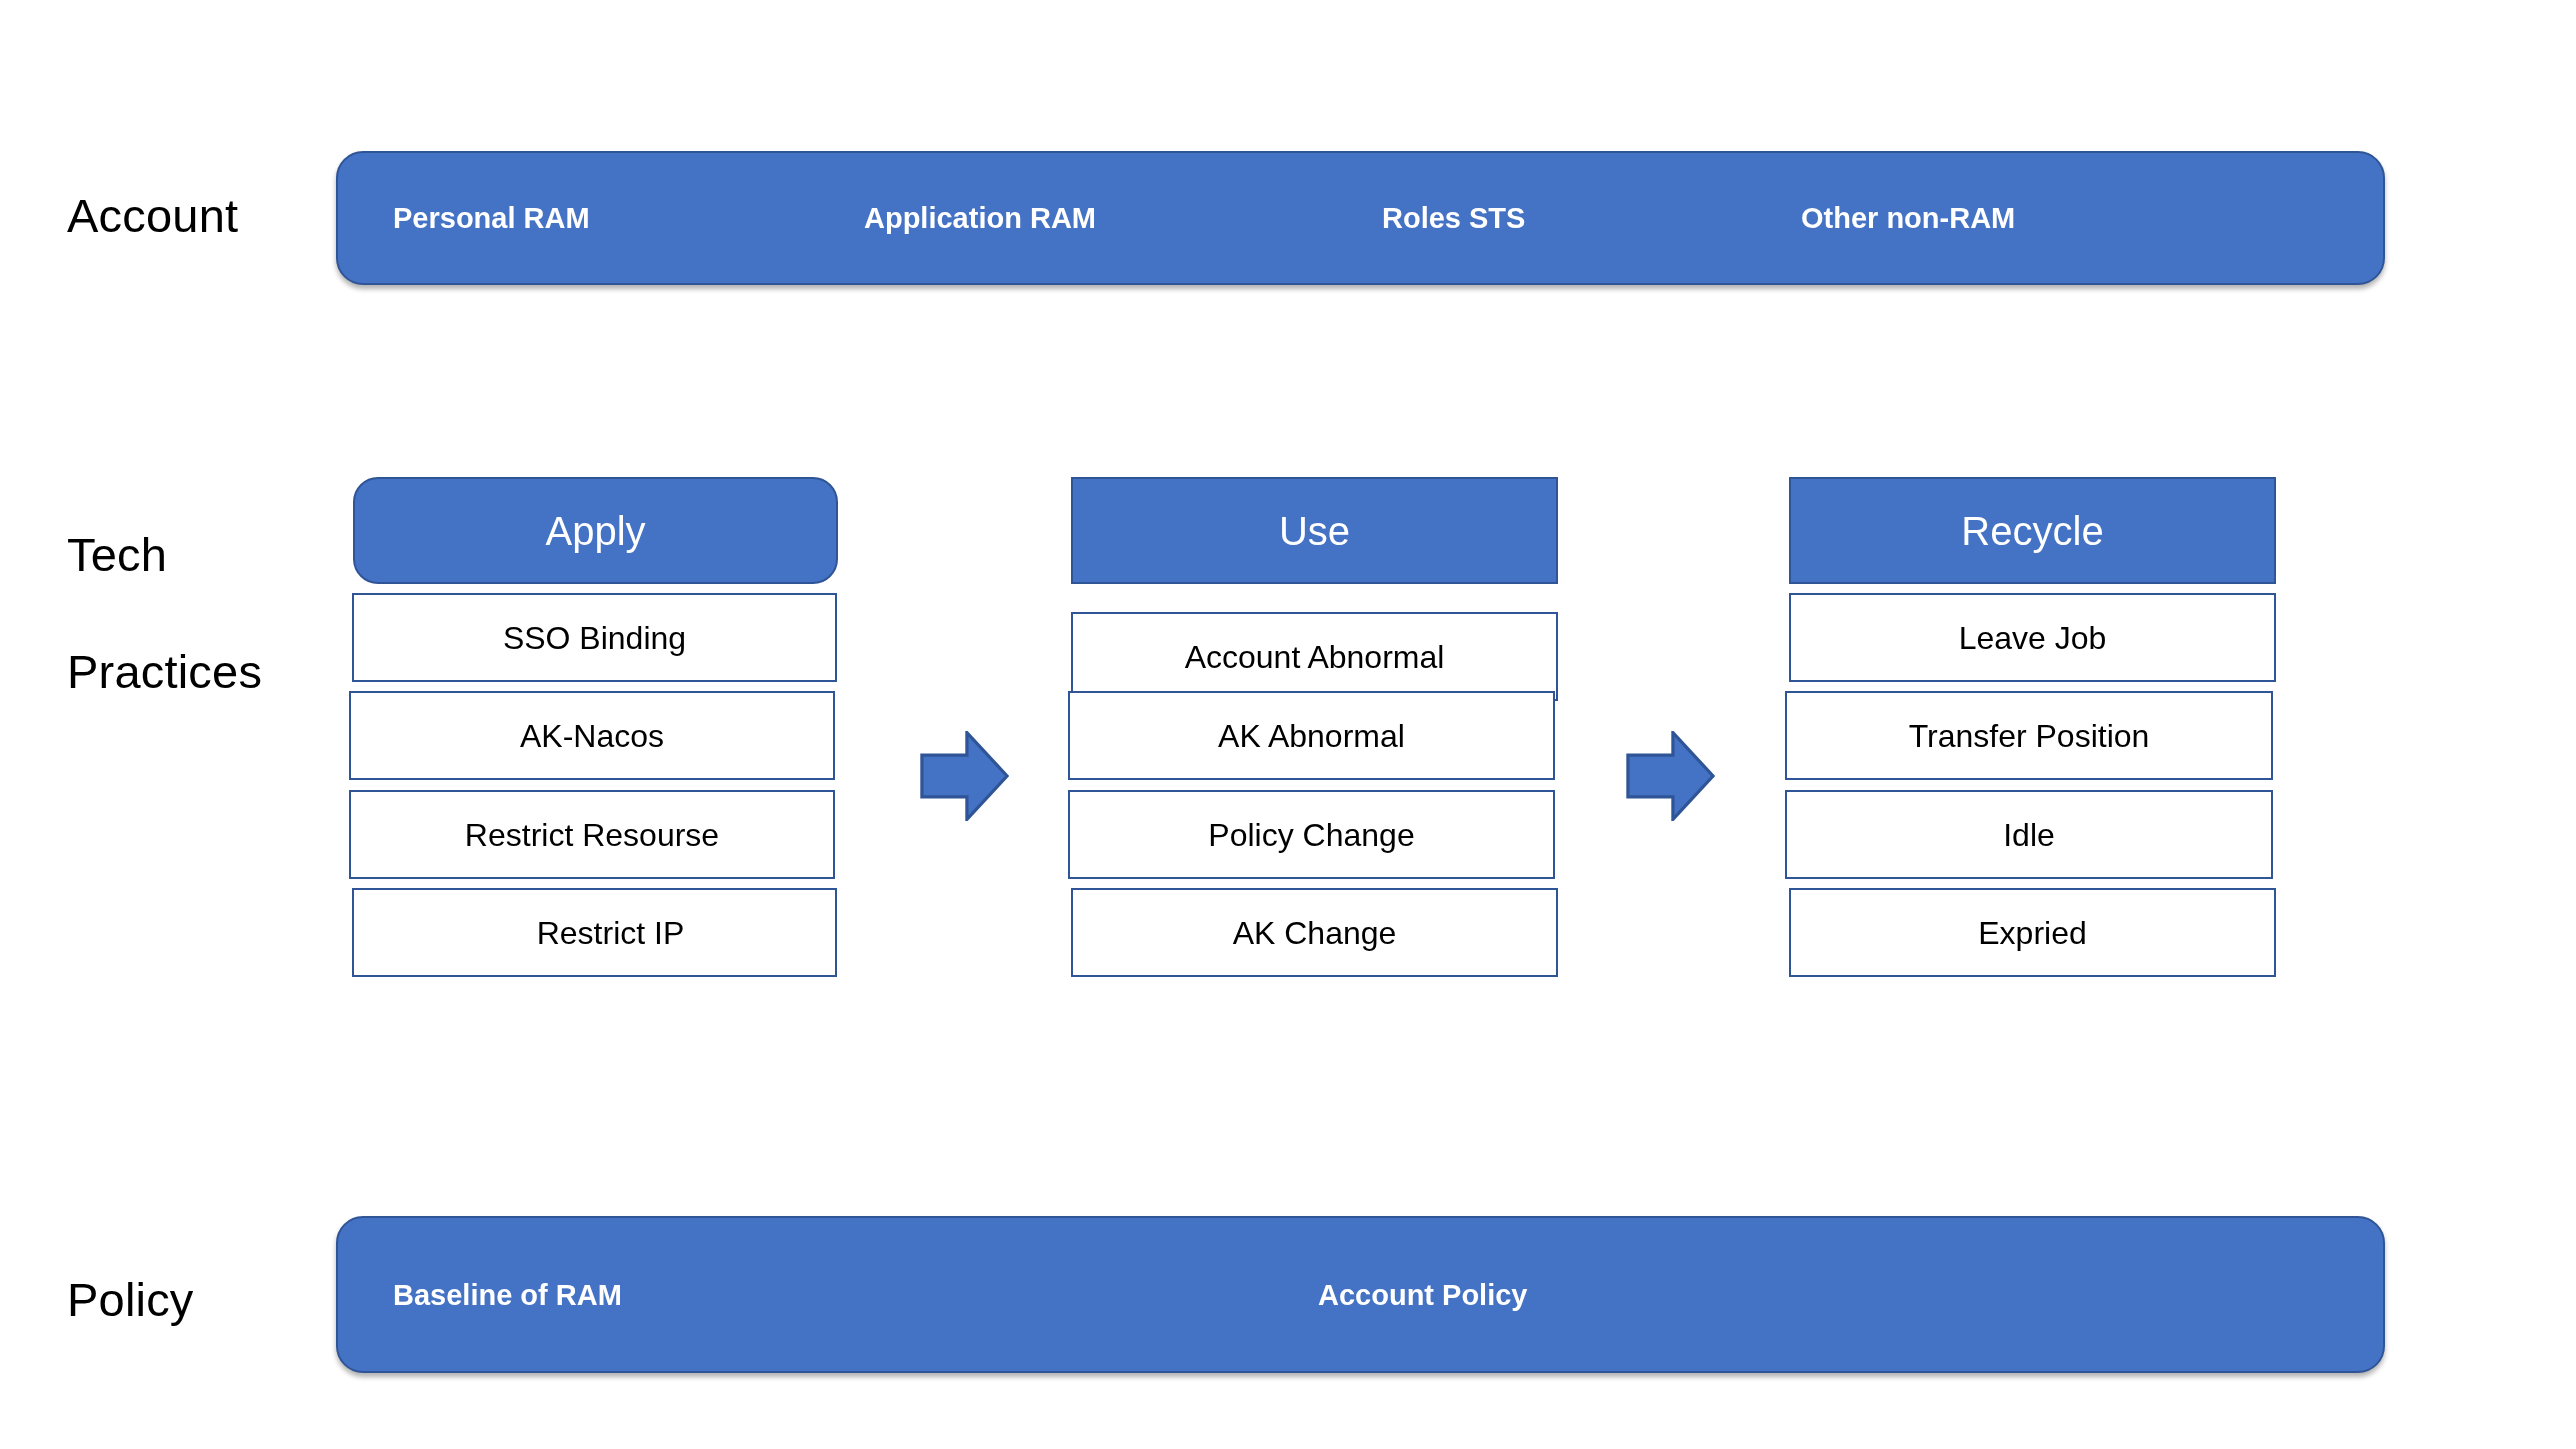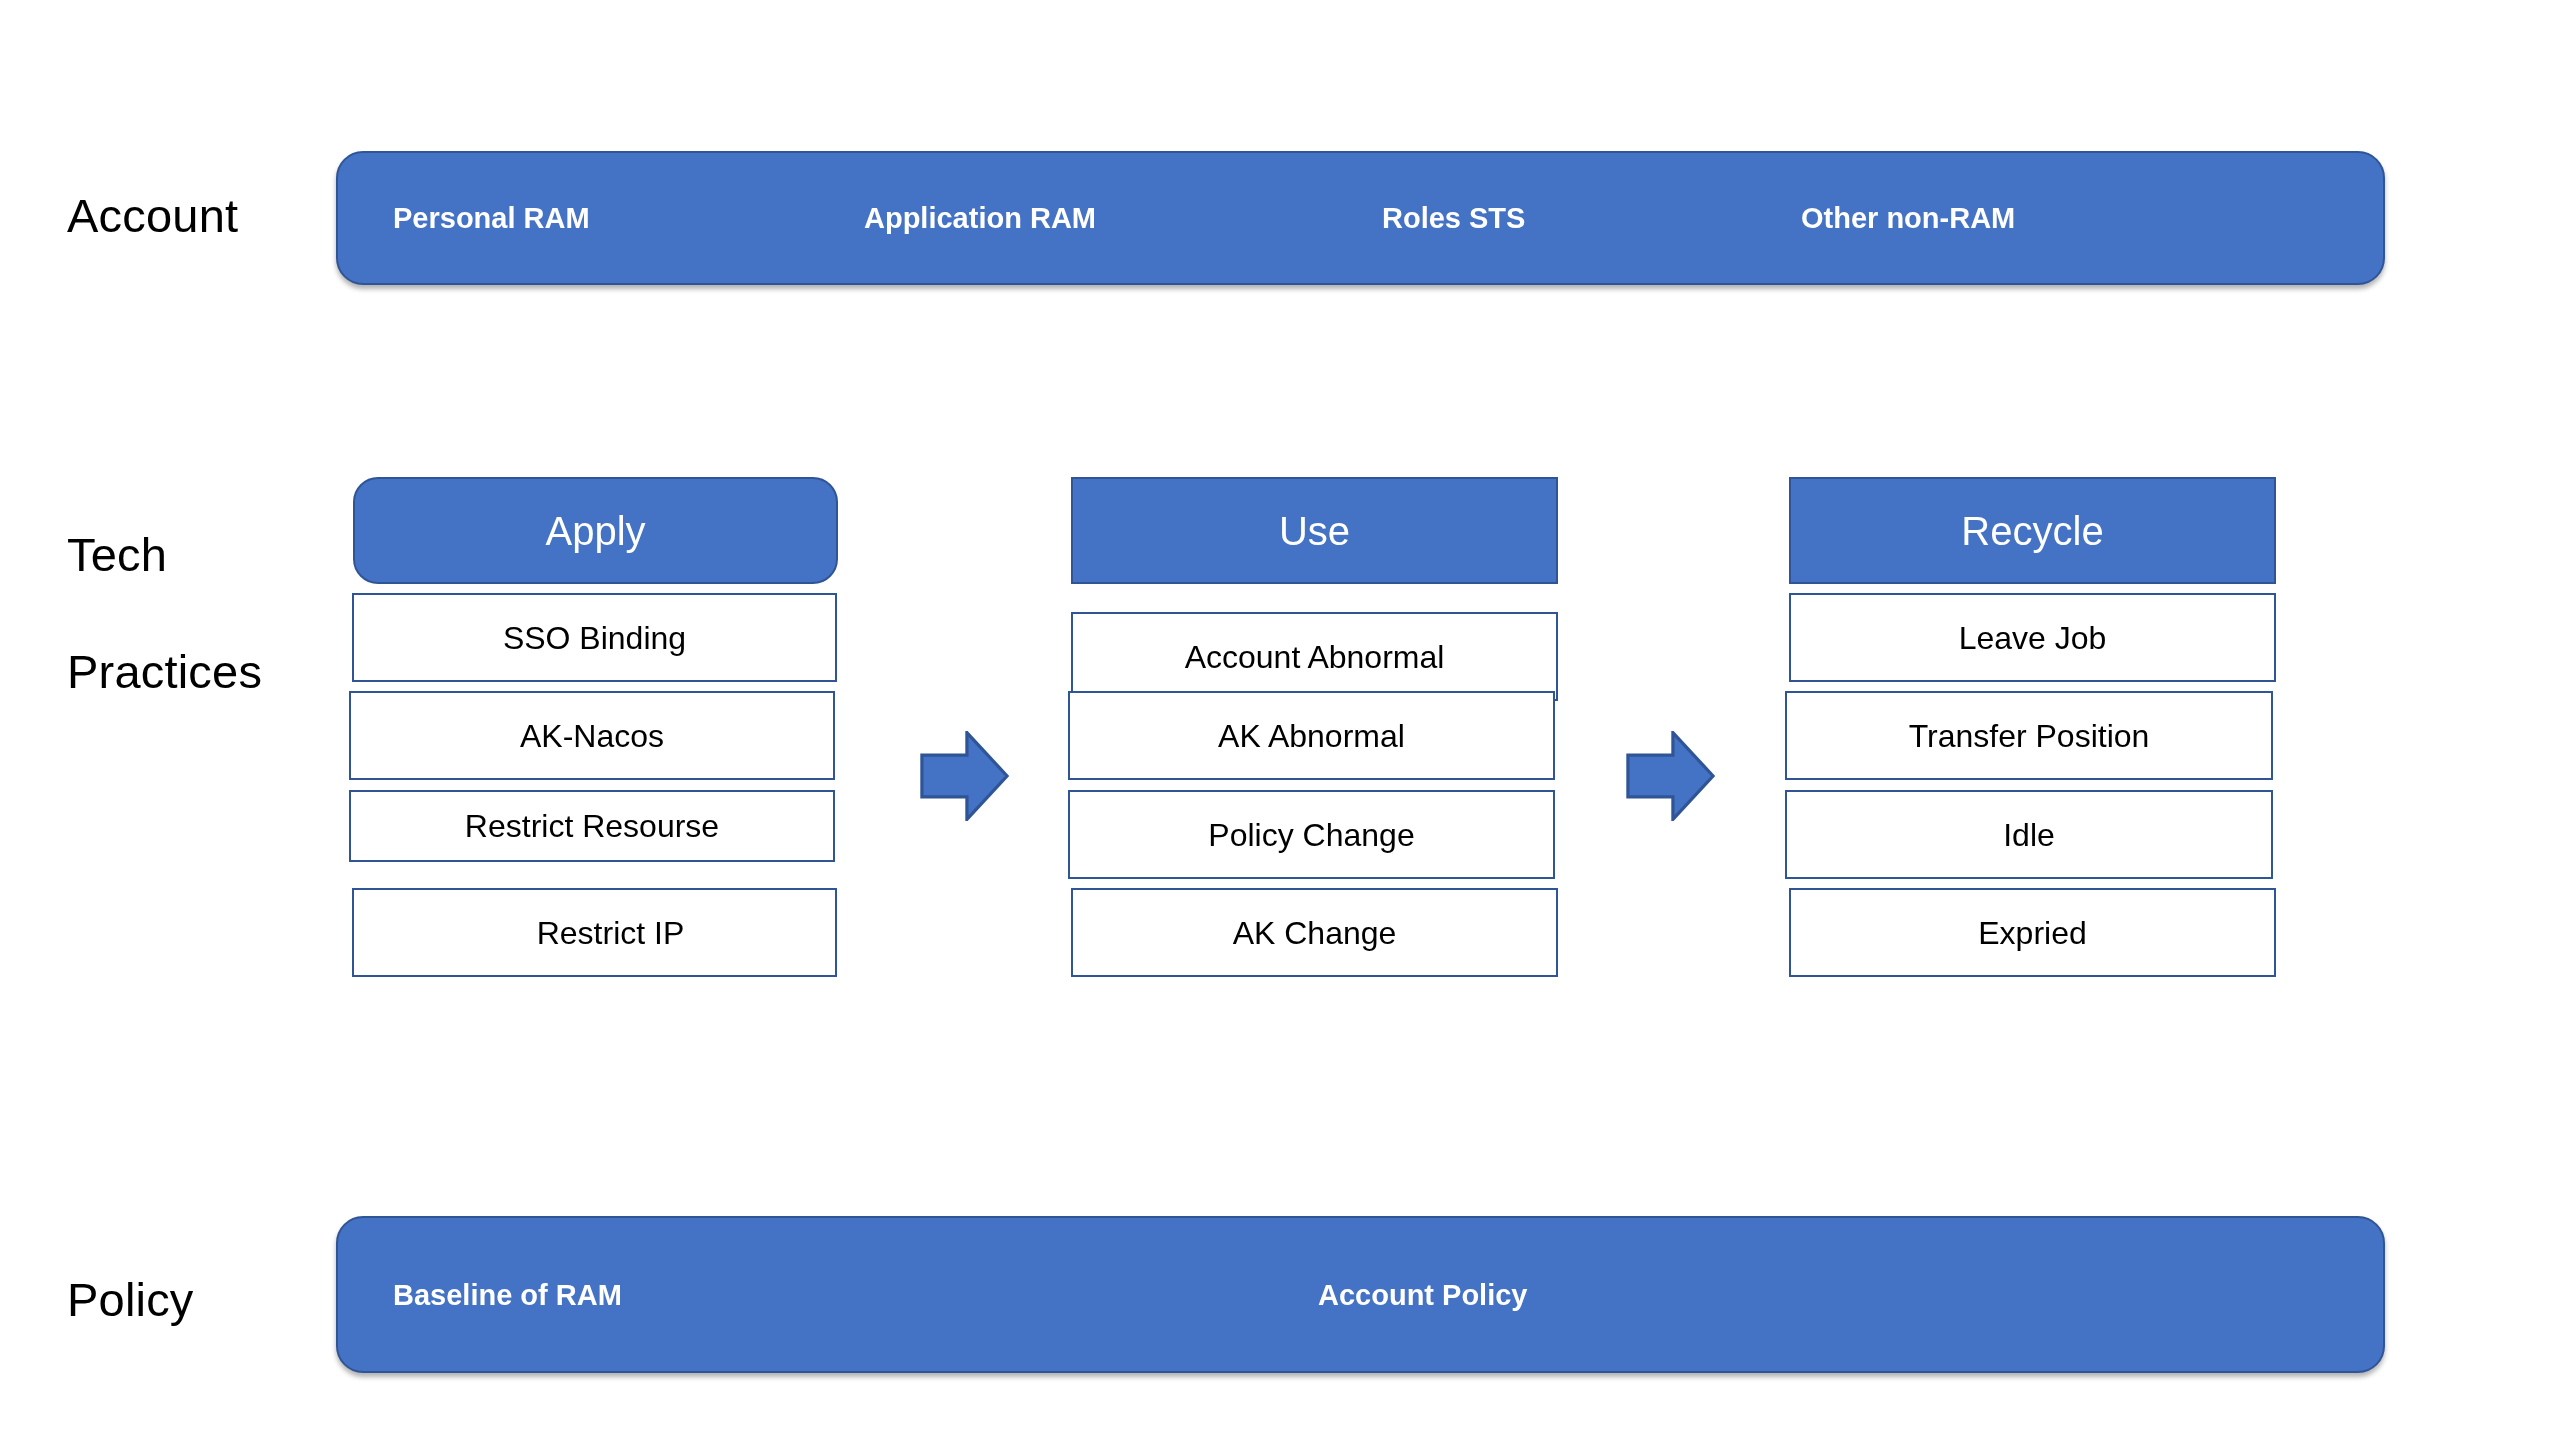--- a/index.html
+++ b/index.html
@@ -104,21 +104,21 @@
     <div class="band-item" style="left:1463px;">Other non-RAM</div>
   </div>
 
   <div class="row-label" style="left:67px; top:531px;">Tech</div>
   <div class="row-label" style="left:67px; top:648px;">Practices</div>
 
   <div class="col">
     <div class="col-header" style="left:353px; top:477px; width:485px; height:107px;border-radius:25px;">Apply</div>
     <div class="col-item" style="left:352px; top:593px; width:485px; height:89px;">SSO Binding</div>
     <div class="col-item" style="left:349px; top:691px; width:486px; height:89px;">AK-Nacos</div>
-    <div class="col-item" style="left:349px; top:790px; width:486px; height:72px;">Restrict Resourse</div>
+    <div class="col-item" style="left:349px; top:790px; width:486px; height:89px;">Restrict Resourse</div>
     <div class="col-item" style="left:352px; top:888px; width:485px; height:89px;padding-left:32px;">Restrict IP</div>
   </div>
 
   <div class="arrow" style="left:920px; top:731px;">
     <svg width="89" height="90" viewBox="0 0 110 112">
       <polygon points="2,30 58,30 58,2 108,56 58,110 58,82 2,82" fill="#4472C4" stroke="#2F5597" stroke-width="4" stroke-linejoin="miter"></polygon>
     </svg>
   </div>
 
   <div class="col">

